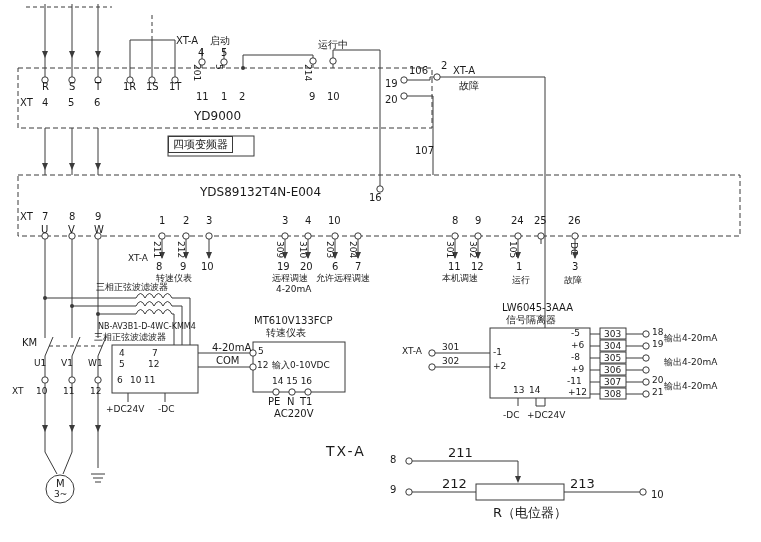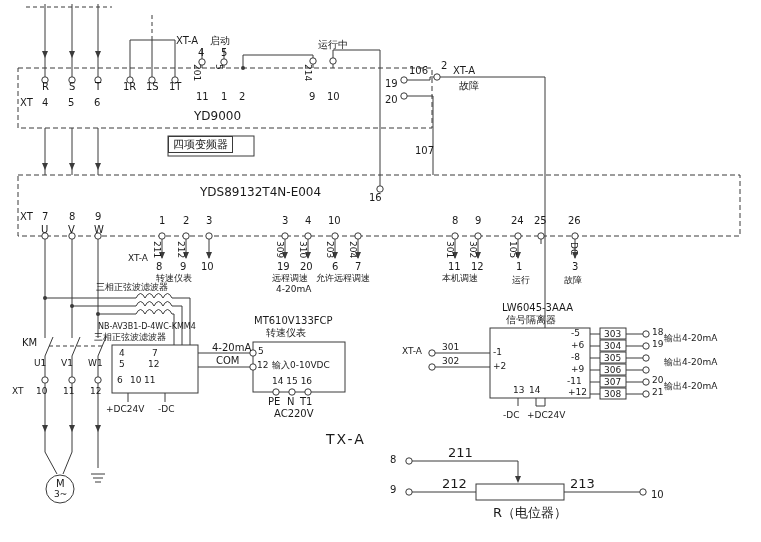--- a/index.html
+++ b/index.html
@@ -317,21 +317,21 @@
   <span class="lbl s" style="left:604px;top:378px">307</span>
   <span class="lbl s" style="left:604px;top:390px">308</span>
   <span class="lbl s" style="left:652px;top:328px">18</span>
   <span class="lbl s" style="left:652px;top:340px">19</span>
   <span class="lbl s" style="left:652px;top:376px">20</span>
   <span class="lbl s" style="left:652px;top:388px">21</span>
   <span class="lbl s" style="left:664px;top:334px">输出4-20mA</span>
   <span class="lbl s" style="left:664px;top:358px">输出4-20mA</span>
   <span class="lbl s" style="left:664px;top:382px">输出4-20mA</span>
 
-  <span class="lbl m14" style="left:326px;top:432px">TX-A</span>
+  <span class="lbl m14" style="left:326px;top:444px">TX-A</span>
   <span class="lbl" style="left:390px;top:455px">8</span>
   <span class="lbl m13" style="left:448px;top:446px">211</span>
   <span class="lbl" style="left:390px;top:485px">9</span>
   <span class="lbl m13" style="left:442px;top:477px">212</span>
   <span class="lbl m13" style="left:570px;top:477px">213</span>
   <span class="lbl" style="left:651px;top:490px">10</span>
   <span class="lbl m13" style="left:493px;top:506px">R（电位器）</span>
 
 </div>
 

